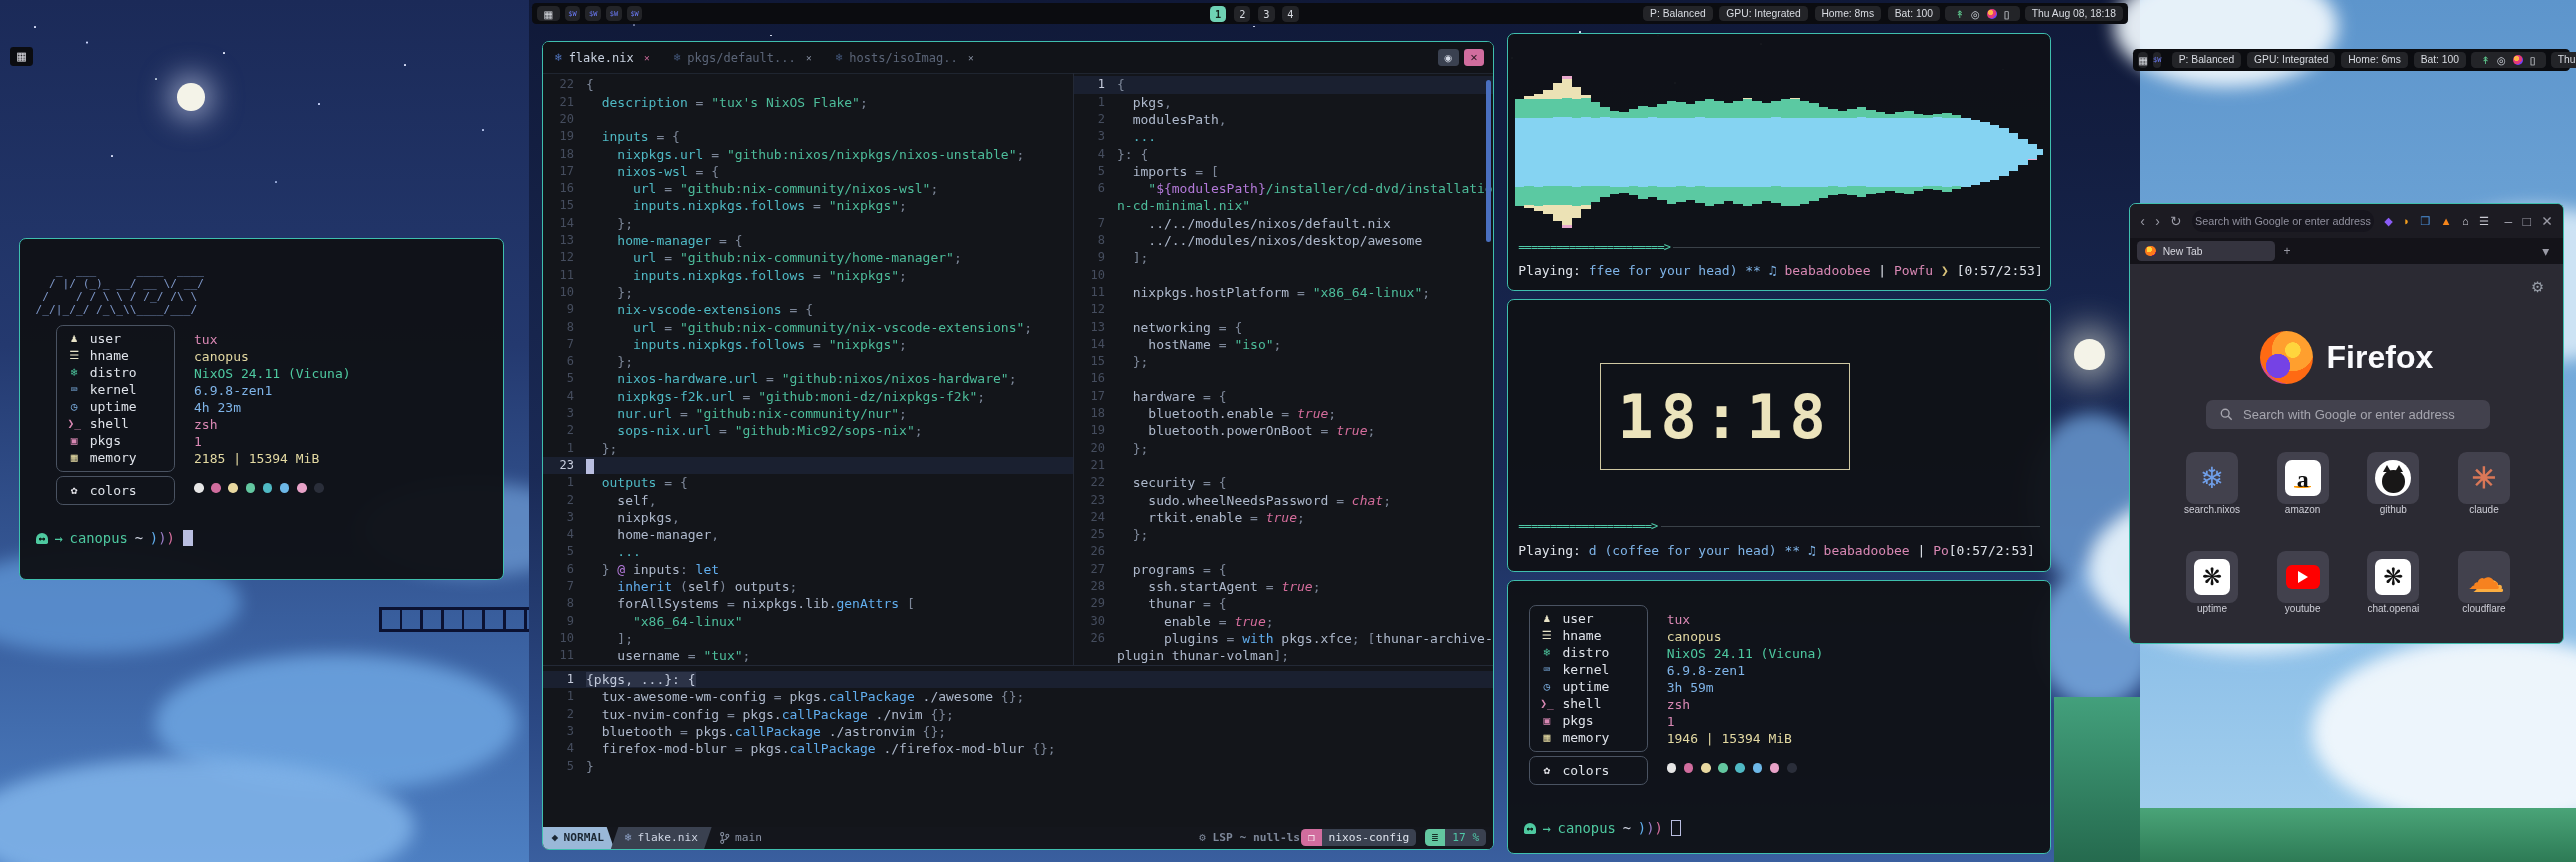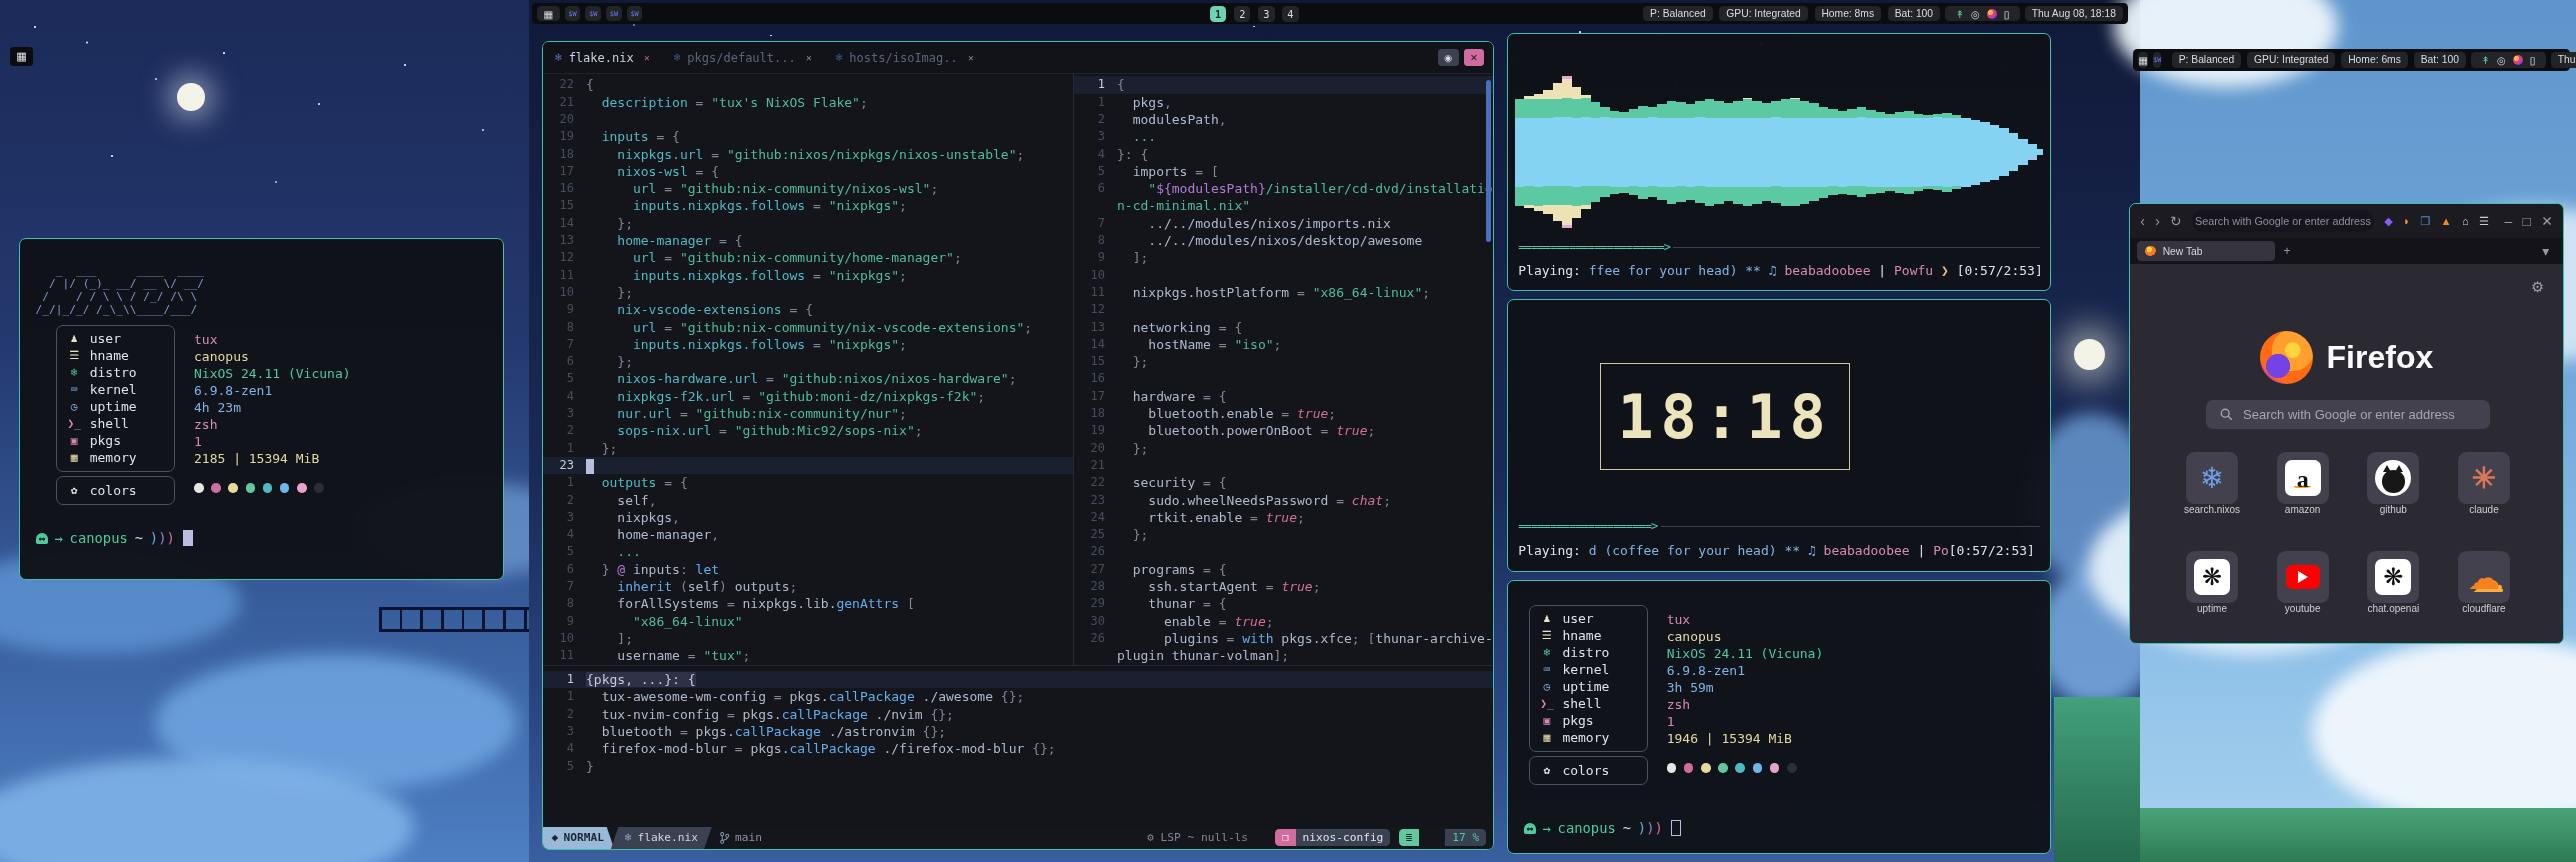--- a/index.html
+++ b/index.html
@@ -76,26 +76,26 @@
   .blockcur{display:inline-block;width:7.7px;height:14.6px;background:#b9bee0;vertical-align:middle;}
   .sbar{position:absolute;right:1.7px;top:6.9px;width:5.2px;height:162px;background:#4a6fbf;border-radius:2.6px;}
   .statusline{position:absolute;left:0;right:0;bottom:0;height:22.4px;background:#14161c;
     display:flex;align-items:center;font-family:"DejaVu Sans Mono",monospace;font-size:11.2px;border-radius:0 0 5.2px 5.2px;}
   .mode{background:#9ab8d8;color:#1b2733;font-weight:bold;height:100%;display:flex;align-items:center;
     padding:0 10.3px 0 8.6px;gap:5.2px;border-radius:0 0 0 5.2px;clip-path:polygon(0 0,calc(100% - 7.7px) 0,100% 100%,0 100%);}
   .slfile{background:#3a4150;color:#cfd6e4;height:100%;display:flex;align-items:center;gap:6px;
     padding:0 13.8px;margin-left:-3.4px;clip-path:polygon(7.7px 0,100% 0,calc(100% - 7.7px) 100%,0 100%);}
   .slbranch{color:#8a93a5;display:flex;align-items:center;gap:5.2px;margin-left:8.6px;}
   .sl-right{margin-left:auto;display:flex;align-items:center;gap:0;}
-  .lsp{color:#7d8799;margin-right:27px;}
+  .lsp{color:#7d8799;margin-right:1px;font-weight:bold;}
   .pchip{height:17px;display:flex;align-items:center;padding:0 6.9px;}
   .pink-ic{background:#d16d9e;color:#fff;border-radius:4.3px 0 0 4.3px;}
   .dark-lbl{background:#3a4150;color:#dfe4ee;border-radius:0 4.3px 4.3px 0;margin-right:8.6px;}
   .green-ic{background:#63c7a0;color:#173127;border-radius:4.3px 0 0 4.3px;}
-  .pct{background:#3a4150;color:#4fc9a8;border-radius:0 4.3px 4.3px 0;margin-right:6.9px;margin-left:26px;}
+  .pct{background:#3a4150;color:#4fc9a8;border-radius:0 4.3px 4.3px 0;margin-right:6.9px;}
 
   
   .term{padding:13.8px 15.5px;}
   .ascii{color:#7e97c9;font-size:11.2px;line-height:13px;white-space:pre;}
   .fetch{position:absolute;}
   .fbox{width:119px;border:1.3px solid #4a5362;border-radius:6.9px;padding:4.3px 0;box-sizing:border-box;background:transparent;}
   .fbox2{width:119px;border:1.3px solid #4a5362;border-radius:6.9px;margin-top:4.3px;height:29px;display:flex;align-items:center;box-sizing:border-box;}
   .frow{height:17px;display:flex;align-items:center;padding:0 10.3px;gap:8.6px;
     font-family:"DejaVu Sans Mono",monospace;font-size:13px;color:#dfe3ea;}
   .ficon{width:13.8px;text-align:center;font-size:11.2px;}
@@ -442,21 +442,21 @@
           <div class="crow">
             <span class="ln">6</span>
             <span class="ct"><span class="sy-s">    "</span><span class="sy-v">${modulesPath}</span><span class="sy-s">/installer/cd-dvd/installatio</span></span>
           </div>
           <div class="crow">
             <span class="ln"></span>
             <span class="ct"><span class="sy-s">n-cd-minimal.nix"</span></span>
           </div>
           <div class="crow">
             <span class="ln">7</span>
-            <span class="ct"><span class="sy-w">    ../../modules/nixos/imports.nix</span></span>
+            <span class="ct"><span class="sy-w">    ../../modules/nixos/default.nix</span></span>
           </div>
           <div class="crow">
             <span class="ln">8</span>
             <span class="ct"><span class="sy-w">    ../../modules/nixos/desktop/awesome</span></span>
           </div>
           <div class="crow">
             <span class="ln">9</span>
             <span class="ct"><span class="sy-p">  ];</span></span>
           </div>
           <div class="crow">

